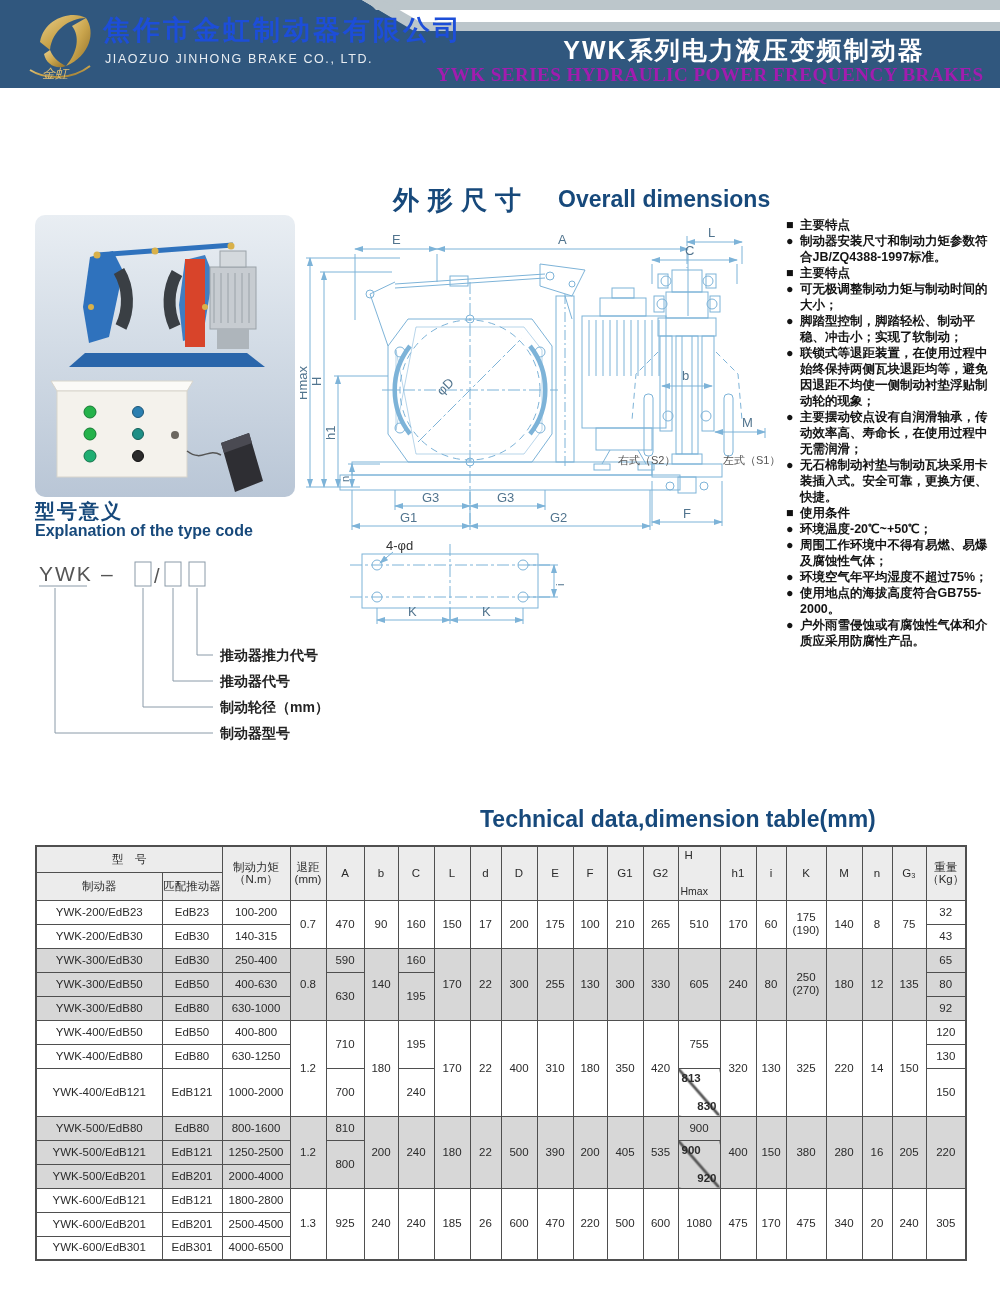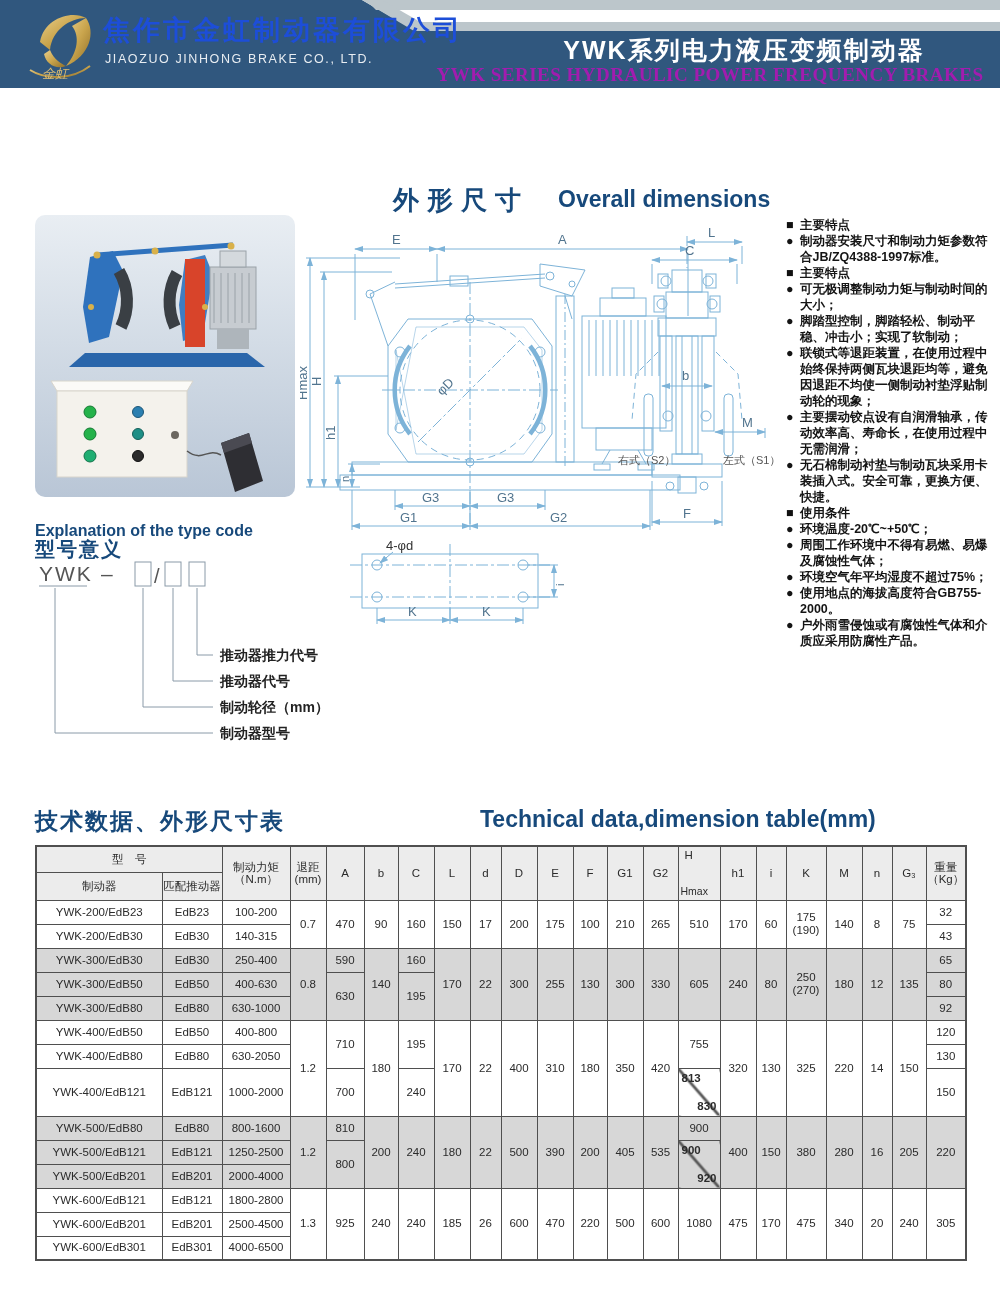--- a/index.html
+++ b/index.html
@@ -22,21 +22,21 @@
 
   
   .photo-box{position:absolute;left:35px;top:215px;width:260px;height:282px;border-radius:10px;
     background:linear-gradient(180deg,#e9eef3 0%,#d3dce6 45%,#b9c6d6 100%);}
 
   
   .drawing{position:absolute;left:300px;top:224px;}
   .drawing text{font-family:"Liberation Sans", sans-serif;}
 
   
-  .tc-title-cn{position:absolute;left:35px;top:498px;color:#17497b;font-size:20px;font-weight:bold;letter-spacing:2px;margin-top:38px;}
+  .tc-title-cn{position:absolute;left:35px;top:498px;color:#17497b;font-size:20px;font-weight:bold;letter-spacing:2px;}
   .tc-title-en{position:absolute;left:35px;top:522px;color:#17497b;font-size:16px;font-weight:bold;}
   .tc-svg{position:absolute;left:35px;top:552px;}
   .tc-svg text{font-family:"Liberation Sans", sans-serif;}
 
   
   .features{position:absolute;left:786px;top:217px;width:208px;color:#141414;font-size:12.5px;font-weight:bold;line-height:1.28;}
   .feat{display:flex;}
   .feat .mk{flex:0 0 14px;}
   .feat .tx{flex:1;}
   .feat.sec .mk{color:#111;}
@@ -388,21 +388,20 @@
     <div class="feat">
         <span class="mk">●</span>
         <span class="tx">使用地点的海拔高度符合GB755-2000。</span>
       </div>
     <div class="feat">
         <span class="mk">●</span>
         <span class="tx">户外雨雪侵蚀或有腐蚀性气体和介质应采用防腐性产品。</span>
       </div>
   </div>
 
-  <div class="sec-tab-cn">技术数据、外形尺寸表</div>
   <div class="sec-tab-en">Technical data,dimension table(mm)</div>
 
   <table class="ttable">
     <colgroup>
       <col style="width:126px">
         <col style="width:60px">
         <col style="width:68px">
         <col style="width:36px">
       <col style="width:38px">
         <col style="width:34px">
@@ -560,21 +559,21 @@
       <td rowspan="3">130</td>
       <td rowspan="3">325</td>
       <td rowspan="3">220</td>
       <td rowspan="3">14</td>
       <td rowspan="3">150</td>
       <td>120</td>
     </tr>
     <tr>
       <td>YWK-400/EdB80</td>
       <td>EdB80</td>
-      <td>630-2050</td>
+      <td>630-1250</td>
       <td>130</td>
     </tr>
     <tr class="tall">
       <td>YWK-400/EdB121</td>
       <td>EdB121</td>
       <td>1000-2000</td>
       <td>700</td>
       <td>240</td>
       <td class="diag">
             <span class="tl">813</span>

